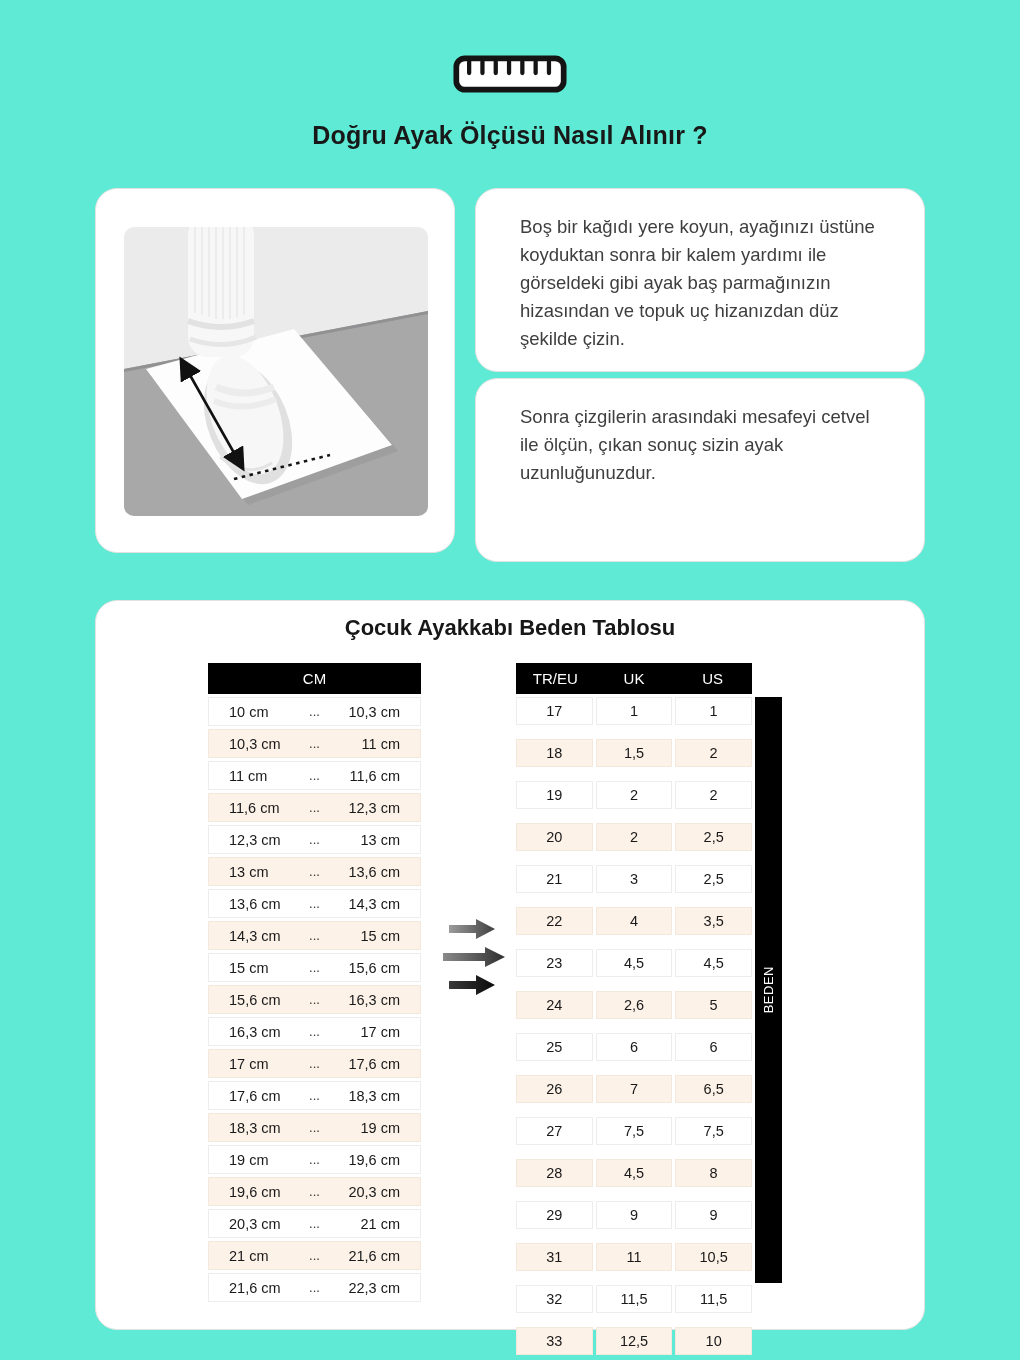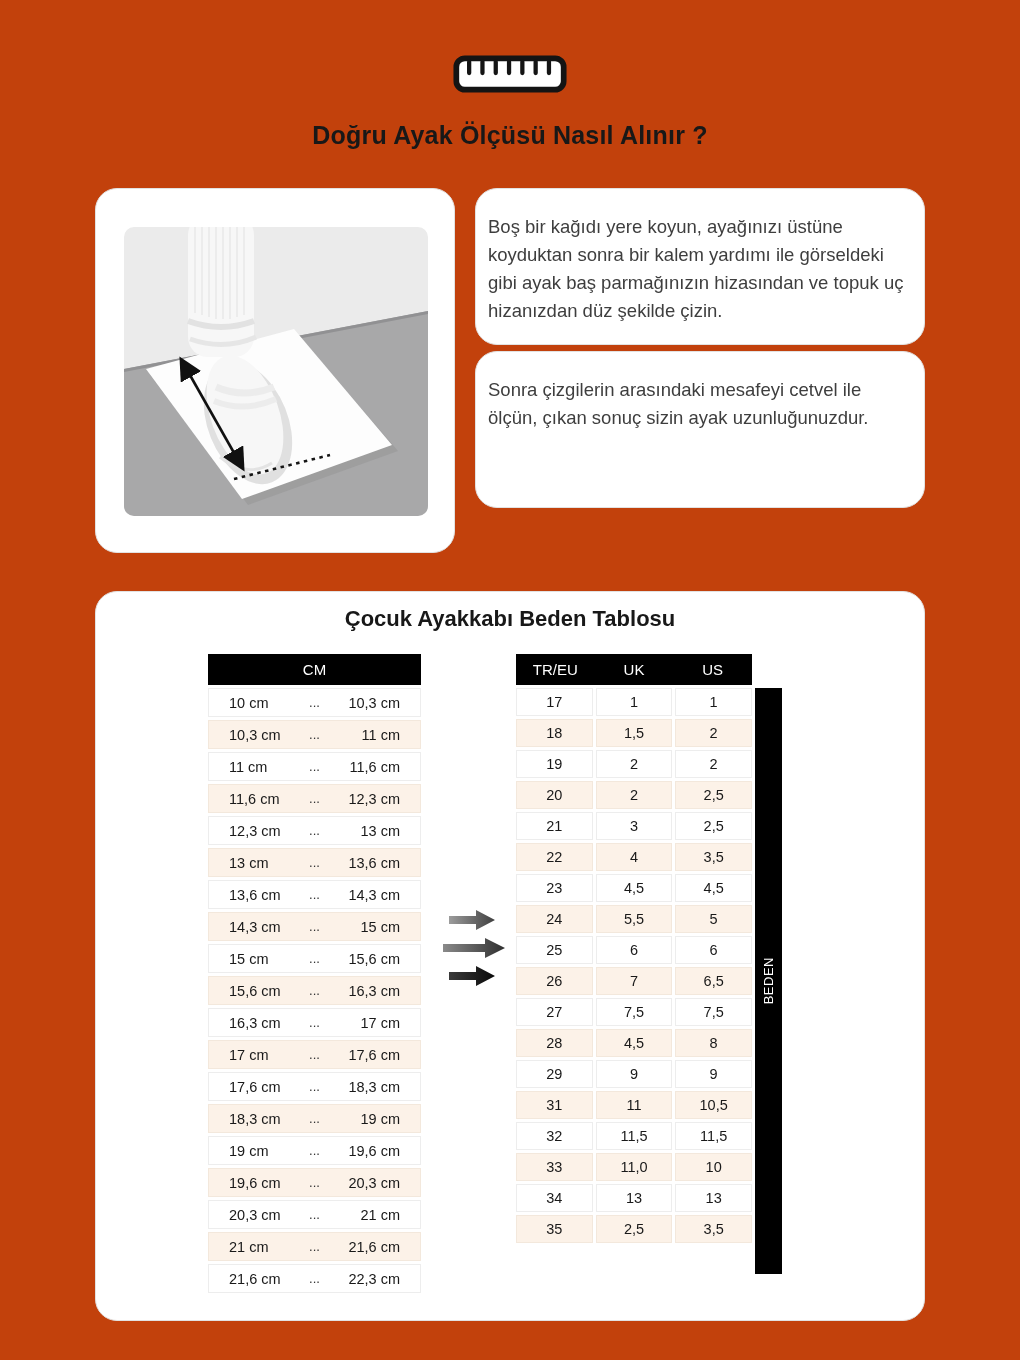--- a/index.html
+++ b/index.html
@@ -7,34 +7,34 @@
     --cell-border:#ededed;
     --card-border:#e2e2e2;
     --table-header-bg:#000000;
     --header-text:#ffffff;
     --title-text:#181818;
     --body-text:#3e3e3e;
   }
   *{box-sizing:border-box;margin:0;padding:0;}
   html,body{background:#ffffff;}
   body{font-family:"Liberation Sans", sans-serif;}
-  .page{width:1020px;height:1360px;margin:0 auto;background:#c2410c;overflow:hidden;}
+  .page{width:1020px;height:1360px;margin:0 auto;background:#5eead4;overflow:hidden;}
 
   
   .header{padding-top:55px;text-align:center;}
   .ruler{display:inline-block;line-height:0;}
   .page-title{margin-top:24px;font-size:25px;font-weight:700;color:var(--title-text);letter-spacing:.2px;}
 
   
   .top-section{display:flex;gap:20px;margin:38px 95px 0;}
   .card{background:#fff;border:1px solid var(--card-border);border-radius:22px;}
   .photo-card{width:360px;height:365px;padding:38px 28px;flex:0 0 auto;}
   .photo{width:304px;height:289px;border-radius:10px;overflow:hidden;line-height:0;}
   .right-col{flex:1;display:flex;flex-direction:column;gap:6px;}
-  .text-card{height:157px;padding:24px 12px;}
+  .text-card{height:184px;padding:24px 44px;}
   .text-card.tc2{display:flex;align-items:flex-start;}
   .text-card p{font-size:18.5px;line-height:1.52;color:var(--body-text);}
 
   
   .size-section{margin:38px 95px 0;height:730px;padding-top:14px;}
   .section-title{text-align:center;font-size:22px;font-weight:700;color:var(--title-text);margin-bottom:22px;}
   .tables-row{display:flex;margin-left:112px;align-items:flex-start;}
 
   .cm-table{width:213px;flex:0 0 auto;}
   .cm-header{height:31px;margin-bottom:3px;background:var(--table-header-bg);color:var(--header-text);
@@ -46,21 +46,21 @@
   .cm-row .cd{text-align:center;color:#333;font-size:13px;}
   .cm-row .ct{text-align:right;}
 
   .gap-col{width:95px;flex:0 0 auto;display:flex;justify-content:center;}
   .arrows{margin-top:252px;}
 
   .size-table{width:236px;flex:0 0 auto;}
   .size-header{display:grid;grid-template-columns:1fr 1fr 1fr;height:31px;margin-bottom:3px;
                background:var(--table-header-bg);align-items:center;}
   .size-header span{color:var(--header-text);text-align:center;font-size:15px;}
-  .size-row{display:grid;grid-template-columns:1fr 1fr 1fr;gap:3px;margin-bottom:3px;}
+  .size-row{display:grid;grid-template-columns:1fr 1fr 1fr;gap:3px;margin-bottom:14px;}
   .size-row .sc{height:28px;line-height:26px;background:#fff;border:1px solid var(--cell-border);
                 text-align:center;font-size:14.5px;color:#191919;}
   .size-row:nth-child(even) .sc{background:var(--row-alt-bg);border-color:#f3e8dc;}
 
   .beden-bar{width:27px;height:586px;margin-left:3px;margin-top:34px;background:#000;flex:0 0 auto;
              display:flex;align-items:center;justify-content:center;}
   .beden-text{color:#fff;font-size:13px;letter-spacing:.5px;writing-mode:vertical-rl;transform:rotate(180deg);}
 </style>
 </head>
 <body>
@@ -308,21 +308,21 @@
               <span class="sc">4</span>
               <span class="sc">3,5</span>
             </div>
             <div class="size-row">
               <span class="sc">23</span>
               <span class="sc">4,5</span>
               <span class="sc">4,5</span>
             </div>
             <div class="size-row">
               <span class="sc">24</span>
-              <span class="sc">5,5</span>
+              <span class="sc">2,6</span>
               <span class="sc">5</span>
             </div>
             <div class="size-row">
               <span class="sc">25</span>
               <span class="sc">6</span>
               <span class="sc">6</span>
             </div>
             <div class="size-row">
               <span class="sc">26</span>
               <span class="sc">7</span>
@@ -348,21 +348,21 @@
               <span class="sc">11</span>
               <span class="sc">10,5</span>
             </div>
             <div class="size-row">
               <span class="sc">32</span>
               <span class="sc">11,5</span>
               <span class="sc">11,5</span>
             </div>
             <div class="size-row">
               <span class="sc">33</span>
-              <span class="sc">11,0</span>
+              <span class="sc">12,5</span>
               <span class="sc">10</span>
             </div>
             <div class="size-row">
               <span class="sc">34</span>
               <span class="sc">13</span>
               <span class="sc">13</span>
             </div>
             <div class="size-row">
               <span class="sc">35</span>
               <span class="sc">2,5</span>

